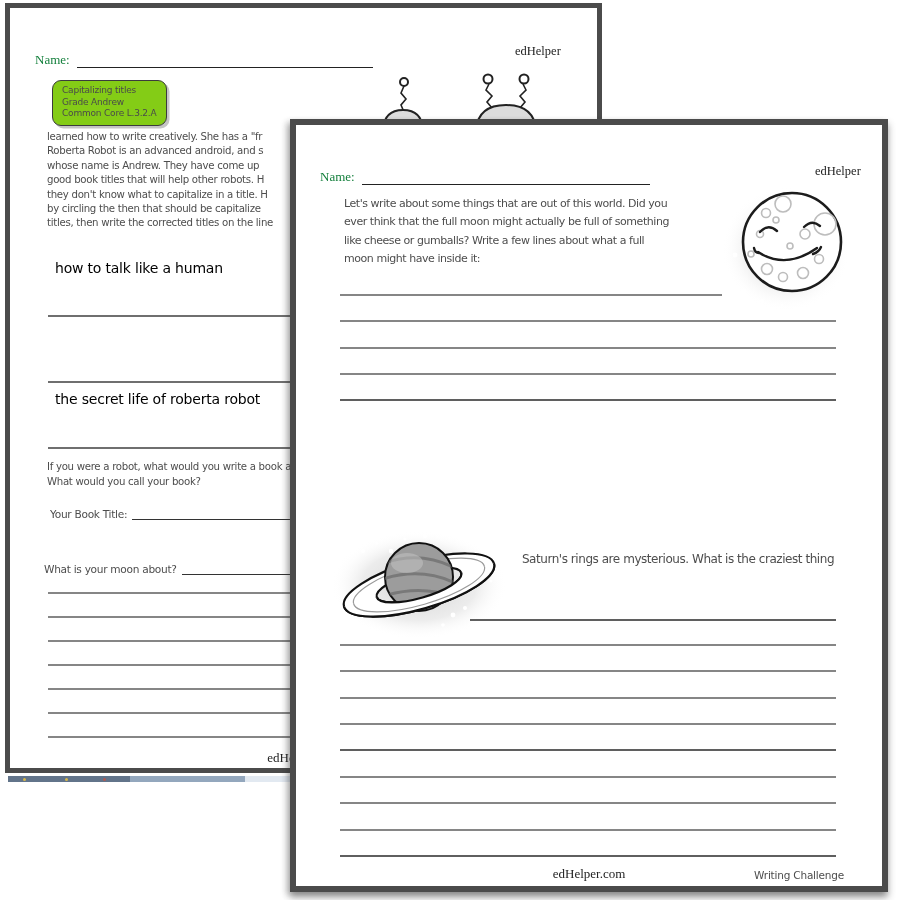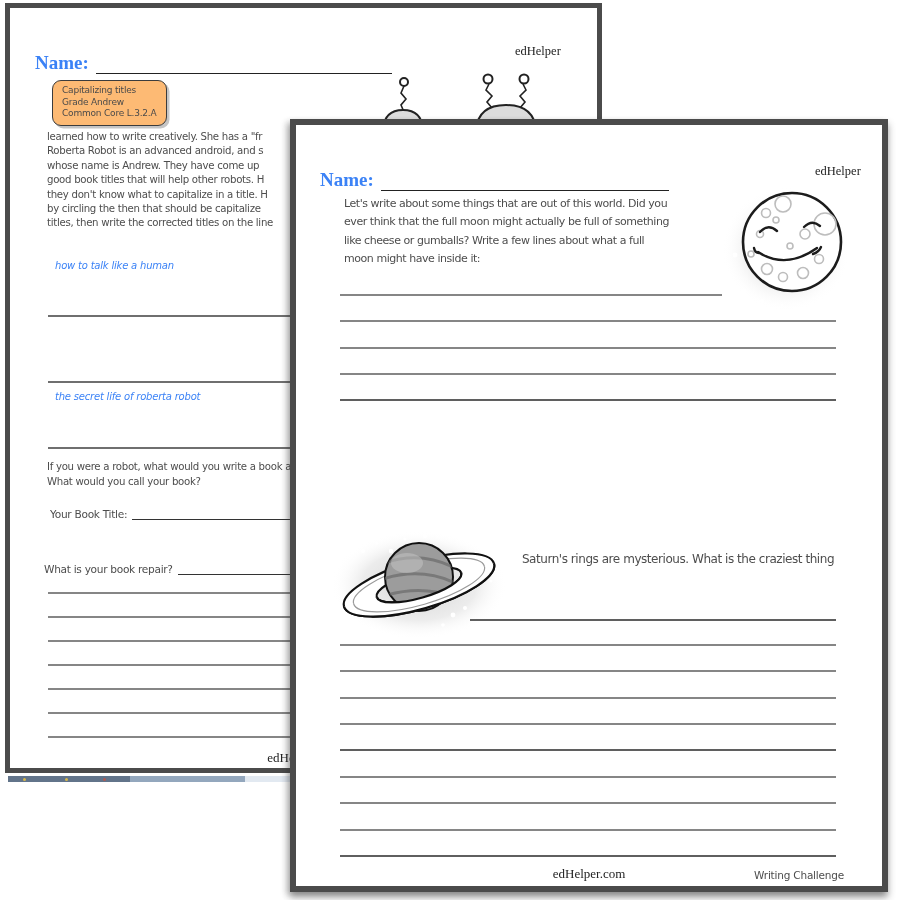--- a/index.html
+++ b/index.html
@@ -10,29 +10,29 @@
   .nowrap { white-space:nowrap; }
   .ws { color:#4d4d4d; letter-spacing:-0.3px; }
 
   .page { position:absolute; background:#ffffff; overflow:hidden; }
   .page.back  { left:5px;  top:3px;   width:597px; height:770px; border:5px solid #4b4b4b; z-index:1; }
   .page.front { left:290px; top:119px; width:598px; height:773px; border:6px solid #4b4b4b; z-index:3;
                 box-shadow:0 5px 7px rgba(40,40,40,.45), -4px 3px 6px rgba(40,40,40,.18); }
 
   .brand { font-size:12.5px; color:#1d1d1d; }
   .name-row { display:flex; align-items:flex-end; }
-  .name-label { font-weight:bold; font-size:19px; color:#3b82f6; }
+  .name-label { font-weight:normal; font-size:13px; color:#15803d; }
   .name-line { display:inline-block; border-bottom:1.6px solid #222; height:16px; margin-left:7px; }
 
   .info-box { border:1.6px solid #3c3c3c; border-radius:9px; padding:4px 9px 5px 9px;
-              box-shadow:2.5px 2.5px 0 rgba(90,90,90,.35); background:#fdba74; }
+              box-shadow:2.5px 2.5px 0 rgba(90,90,90,.35); background:#84cc16; }
   .info-box div { font-size:9px; line-height:11.5px; color:#4a4a4a; white-space:nowrap; letter-spacing:-0.2px; }
 
   .intro div   { font-size:10.2px; line-height:14.4px; }
-  .title-text  { font-size:10px; color:#3b82f6; letter-spacing:-0.2px; white-space:nowrap;font-style:italic; }
+  .title-text  { font-size:14px; color:#000000; letter-spacing:-0.2px; white-space:nowrap; }
   .secline     { position:absolute; height:2px; background:#6f6f6f; }
   .prompt div  { font-size:10.2px; line-height:14.5px; }
   .label-row   { display:flex; align-items:flex-end; font-size:10.6px; }
   .label-row .fill { flex:0 0 auto; border-bottom:1.5px solid #333; height:12px; margin-left:5px; }
 
   .wline { position:absolute; height:2px; background:#868686; }
   .wline.dark { background:#5f5f5f; }
 
   .para div { font-size:11px; line-height:18.3px; white-space:nowrap; letter-spacing:-0.45px; }
   .saturn-text div { font-size:12px; line-height:19px; white-space:nowrap; letter-spacing:-0.45px; text-align:center; }
@@ -82,21 +82,21 @@
     <div class="nowrap">If you were a robot, what would you write a book ab</div>
     <div class="nowrap">What would you call your book?</div>
   </div>
 
   <div class="abs label-row ws" style="left:40px; top:500px; width:480px;">
     <span class="nowrap">Your Book Title:</span>
     <span class="fill" style="width:360px;"></span>
   </div>
 
   <div class="abs label-row ws" style="left:34px; top:555px; width:480px;">
-    <span class="nowrap">What is your book repair?</span>
+    <span class="nowrap">What is your moon about?</span>
     <span class="fill" style="width:320px;"></span>
   </div>
 
   <div class="wline" style="left:38px; top:584px; width:470px;"></div>
   <div class="wline" style="left:38px; top:608px; width:470px;"></div>
   <div class="wline" style="left:38px; top:632px; width:470px;"></div>
   <div class="wline" style="left:38px; top:656px; width:470px;"></div>
   <div class="wline" style="left:38px; top:680px; width:470px;"></div>
   <div class="wline" style="left:38px; top:704px; width:470px;"></div>
   <div class="wline" style="left:38px; top:728px; width:470px;"></div>

